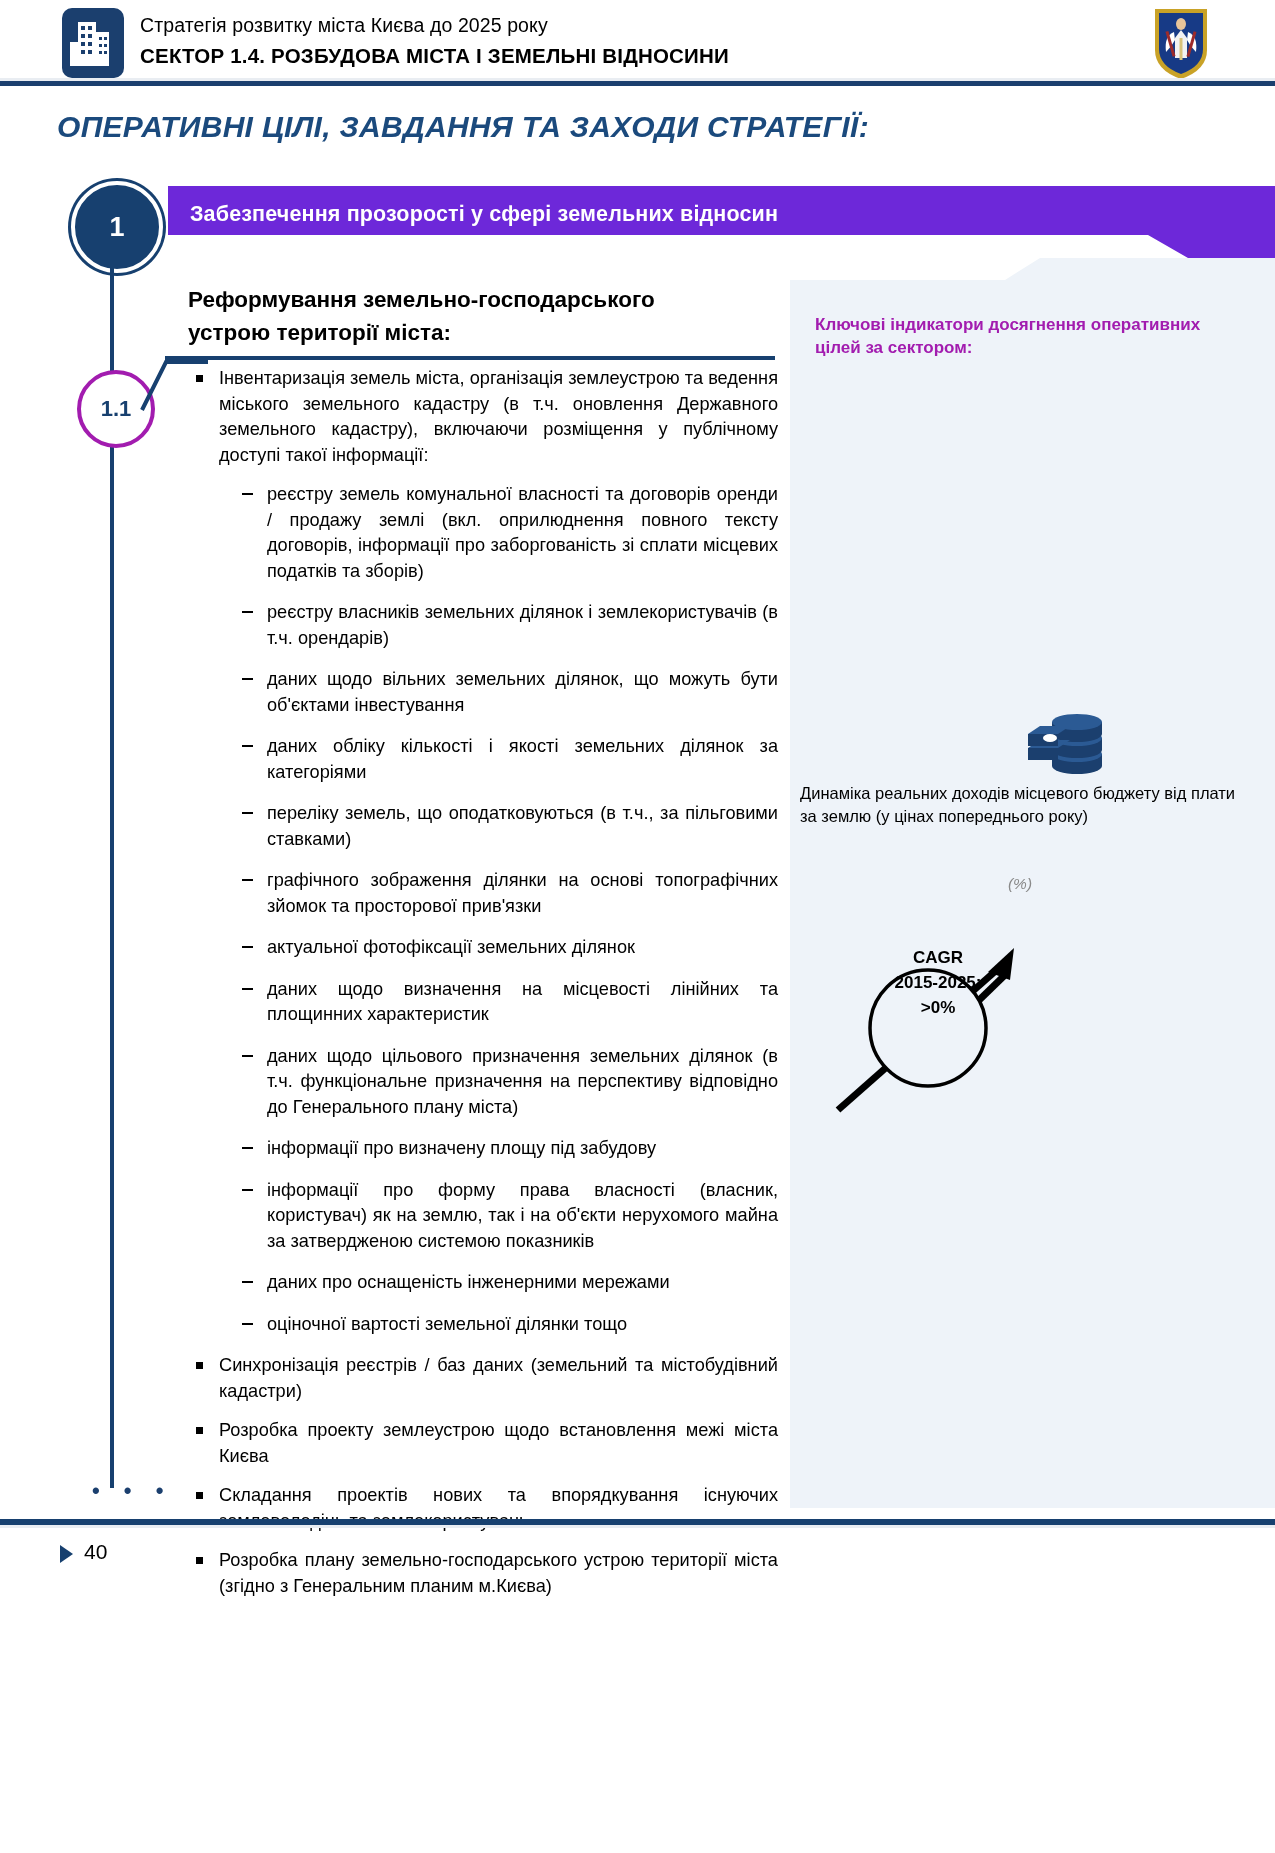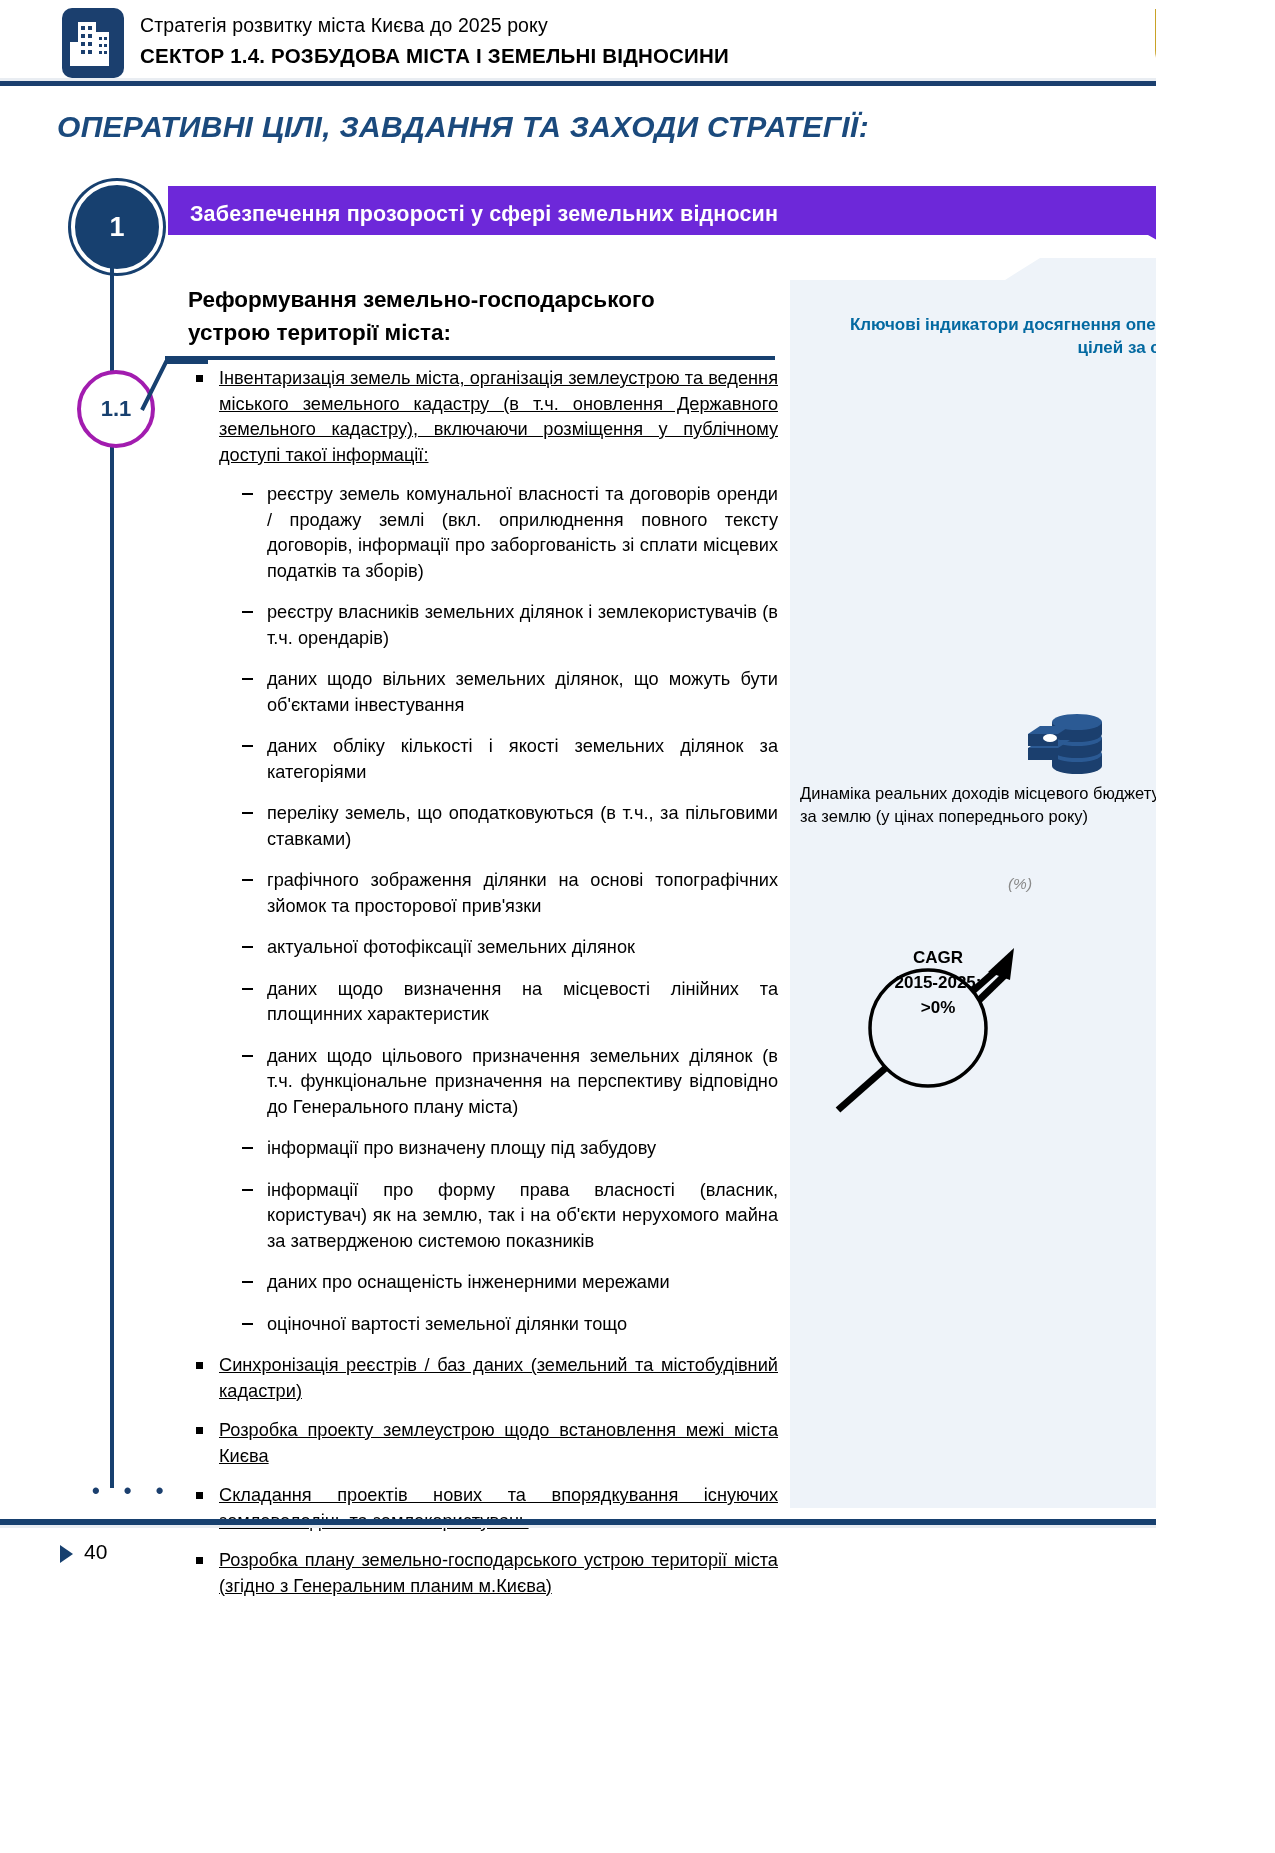--- a/index.html
+++ b/index.html
@@ -6,21 +6,21 @@
     margin: 0;
     padding: 0;
     background: #ffffff;
   }
   body {
     font-family: "Liberation Sans", "DejaVu Sans", sans-serif;
     color: #000000;
   }
   #page {
     position: relative;
-    width: 1156px;
+    width: 1275px;
     height: 1853px;
     background: #ffffff;
     overflow: hidden;
   }
 
   
   #header {
     position: absolute;
     left: 0; top: 0;
     width: 1275px; height: 86px;
@@ -180,21 +180,20 @@
   }
   .bullet-l1 {
     position: relative;
     padding-left: 31px;
     margin-bottom: 14px;
     font-size: 18.2px;
     line-height: 25.5px;
     text-align: justify;
     text-justify: inter-word;
     color: #000000;
-    text-decoration: underline;
   }
   .bullet-l1 > .sq {
     position: absolute;
     left: 8px; top: 9px;
     width: 7px; height: 7px;
     background: #000000;
   }
   .sub-list {
     margin: 12px 0 10px 0;
     padding: 0;
@@ -221,25 +220,25 @@
     position: absolute;
     left: 790px; top: 258px;
     width: 485px; height: 1250px;
     background: #eef3f9;
     clip-path: polygon(0 22px, 215px 22px, 250px 0, 485px 0, 485px 100%, 0 100%);
   }
   #kpi-heading {
     position: absolute;
     left: 815px; top: 313px;
     width: 420px;
-    text-align: right;
+    text-align: left;
     font-size: 17px;
     font-weight: bold;
     line-height: 23px;
-    color: #0369a1;
+    color: #a21caf;
   }
   #coins-icon {
     position: absolute;
     left: 1020px; top: 710px;
     width: 90px; height: 80px;
   }
   #kpi-caption {
     position: absolute;
     left: 800px; top: 782px;
     width: 440px;

